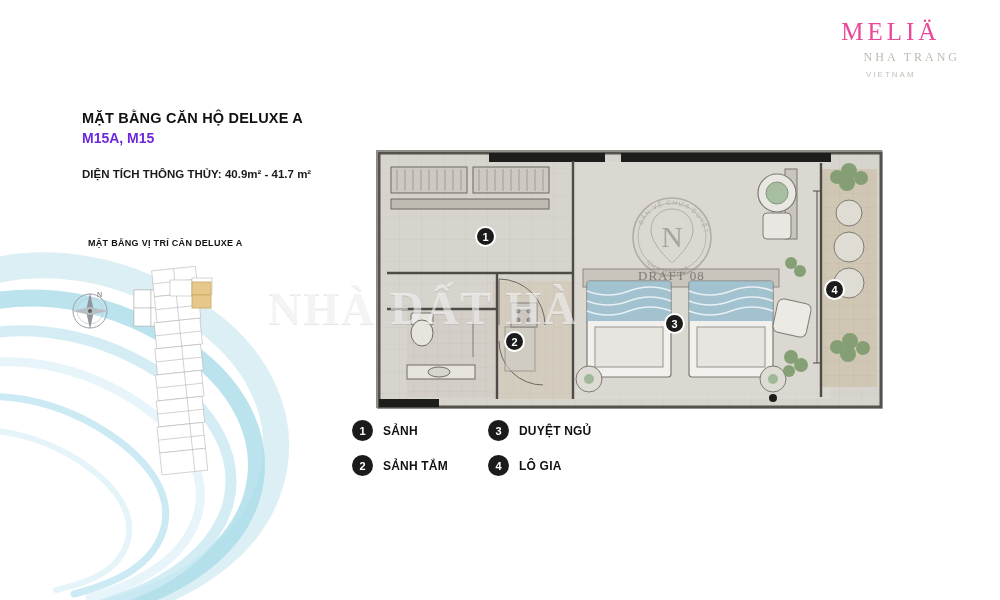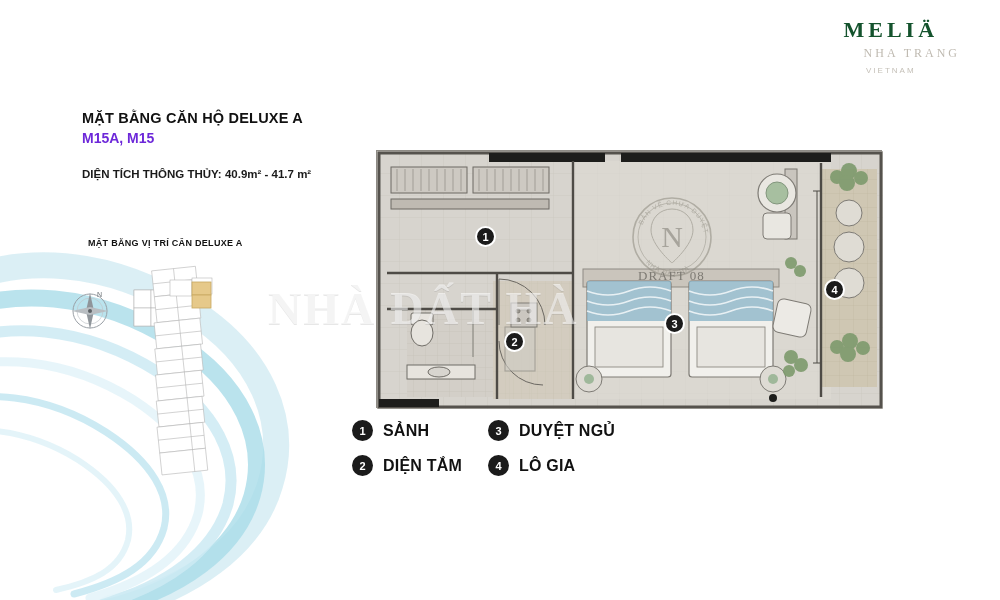--- a/index.html
+++ b/index.html
@@ -27,25 +27,24 @@
 
   
   .brand {
     position: absolute;
     right: 40px; top: 18px;
     text-align: center;
     color: #b9b4ab;
   }
   .brand-name {
     font-family: "Liberation Serif", serif;
-    font-size: 22px;
+    font-size: 25px;
     letter-spacing: 4px;
-    color: #14532d;
+    color: #ec4899;
     line-height: 1.1;
-    font-weight: bold;
   }
   .brand-sub {
     font-family: "Liberation Serif", serif;
     font-size: 12px;
     letter-spacing: 3px;
     color: #bfbab1;
     margin-top: 4px;
     margin-left: 42px;
   }
   .brand-country {
@@ -185,21 +184,21 @@
     color: #fff;
     font-size: 11px;
     font-weight: bold;
     display: flex;
     align-items: center;
     justify-content: center;
     flex: 0 0 auto;
   }
   .legend-label {
     margin-left: 10px;
-    font-size: 16px;
+    font-size: 12px;
     font-weight: bold;
     color: #111;
     letter-spacing: .2px;
     white-space: nowrap;
   }
 </style>
 </head>
 <body>
 
 <div class="page">
@@ -495,21 +494,21 @@
         <div class="legend-label">SẢNH</div>
       </div>
       <div class="legend-cell wide">
         <div class="legend-num">3</div>
         <div class="legend-label">DUYỆT NGỦ</div>
       </div>
     </div>
     <div class="legend-row">
       <div class="legend-cell">
         <div class="legend-num">2</div>
-        <div class="legend-label">DIỆN TẮM</div>
+        <div class="legend-label">SẢNH TẮM</div>
       </div>
       <div class="legend-cell wide">
         <div class="legend-num">4</div>
         <div class="legend-label">LÔ GIA</div>
       </div>
     </div>
   </div>
 
 </div>
 

